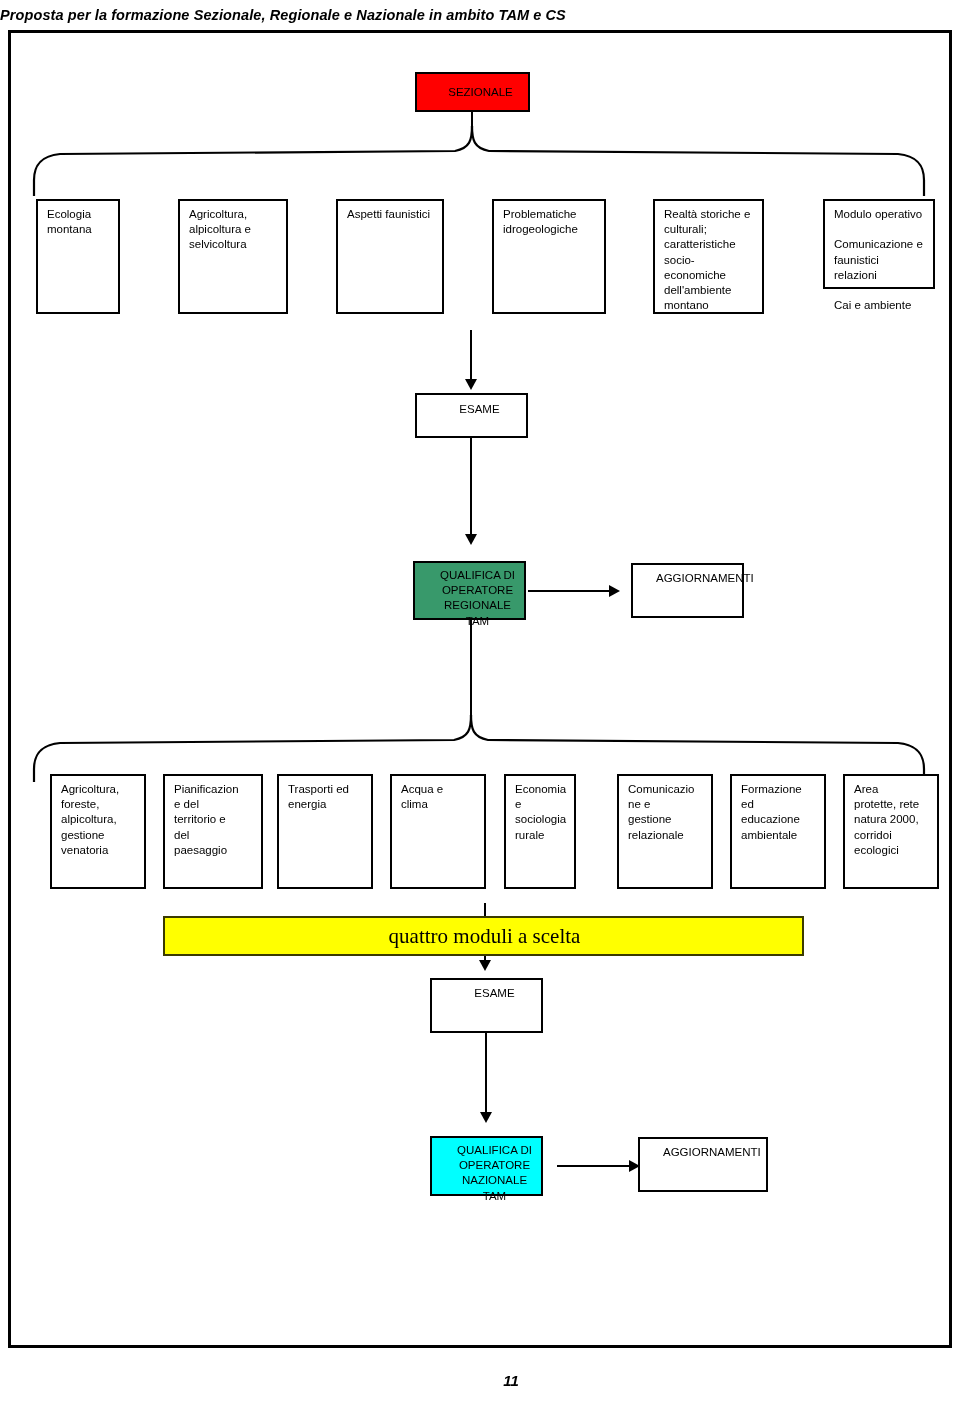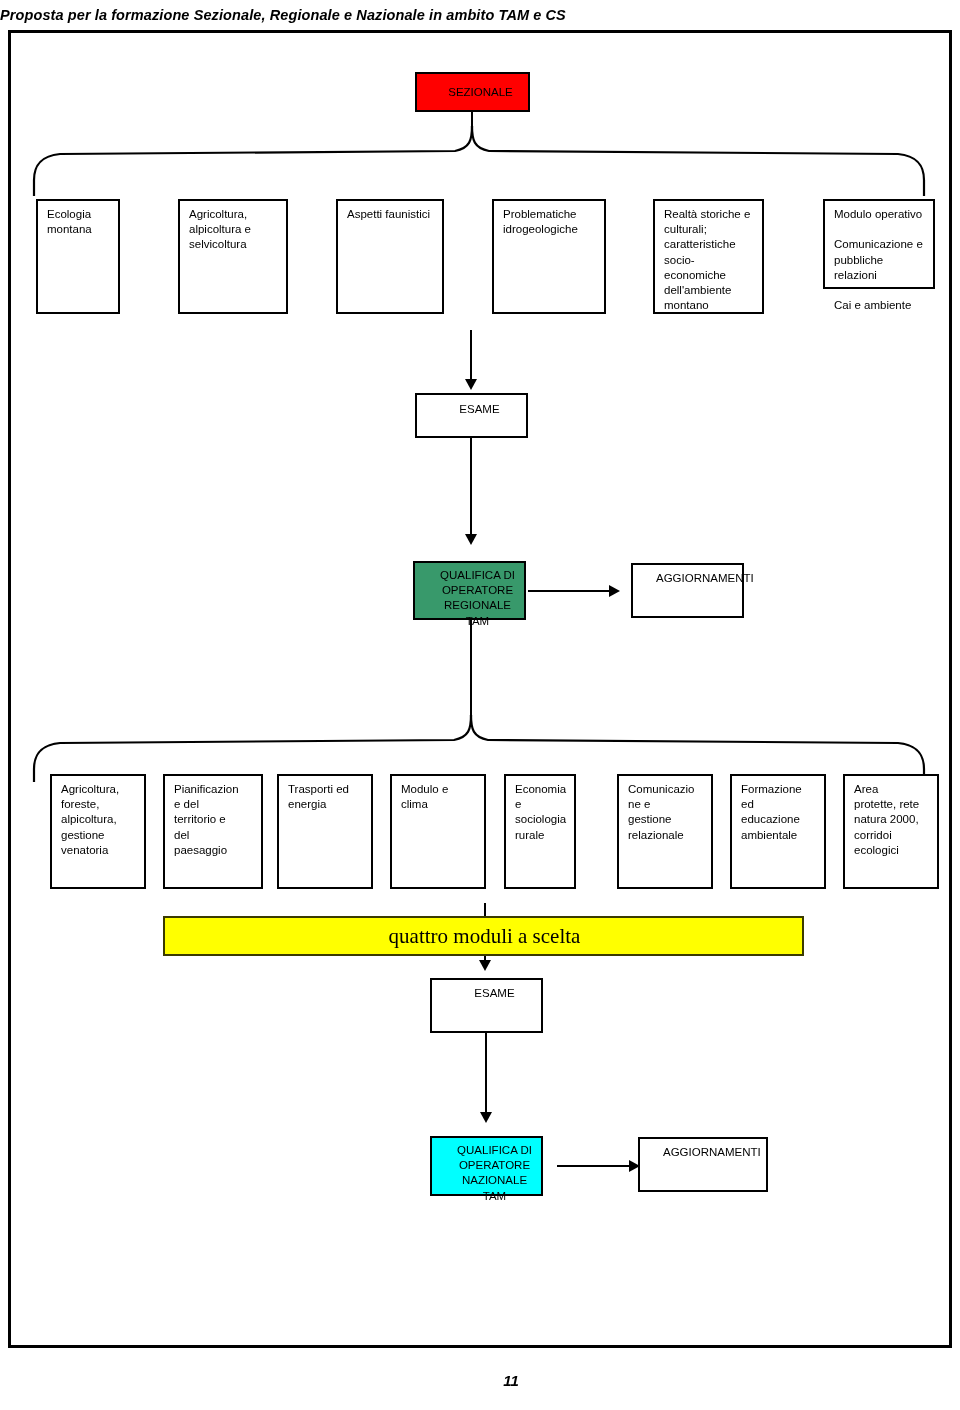--- a/index.html
+++ b/index.html
@@ -111,21 +111,21 @@
     <span class="ln">caratteristiche</span>
     <span class="ln">socio-economiche</span>
     <span class="ln">dell'ambiente</span>
     <span class="ln">montano</span>
   </div>
 
   <div class="node" style="left:812px;top:199px;width:112px;height:90px;margin-left:11px;">
     <span class="ln">Modulo operativo</span>
     <span class="ln">&nbsp;</span>
     <span class="ln">Comunicazione e</span>
-    <span class="ln">pubbliche</span>
+    <span class="ln">faunistici</span>
     <span class="ln">relazioni</span>
     <span class="ln">&nbsp;</span>
     <span class="ln">Cai e ambiente</span>
   </div>
 
   <div class="vline" style="left:470px;top:330px;height:50px;"></div>
   <div class="arrow-down" style="left:465px;top:379px;"></div>
 
   <div class="node center" style="left:415px;top:393px;width:113px;height:45px;padding-top:7px;">
     <span class="ttl">ESAME</span>
@@ -178,21 +178,21 @@
     <span class="ln bold">del</span>
     <span class="ln bold">paesaggio</span>
   </div>
 
   <div class="node" style="left:277px;top:774px;width:96px;height:115px;">
     <span class="ln bold">Trasporti ed</span>
     <span class="ln bold">energia</span>
   </div>
 
   <div class="node" style="left:390px;top:774px;width:96px;height:115px;">
-    <span class="ln bold">Modulo e</span>
+    <span class="ln bold">Acqua e</span>
     <span class="ln bold">clima</span>
   </div>
 
   <div class="node" style="left:504px;top:774px;width:72px;height:115px;">
     <span class="ln bold">Economia e</span>
     <span class="ln bold">sociologia</span>
     <span class="ln bold">rurale</span>
   </div>
 
   <div class="node" style="left:617px;top:774px;width:96px;height:115px;">

